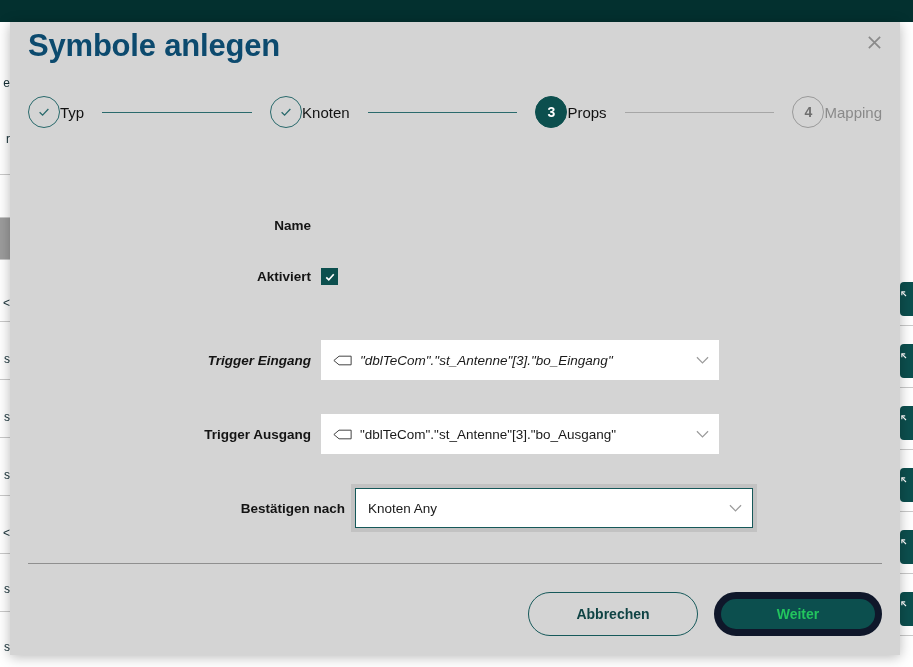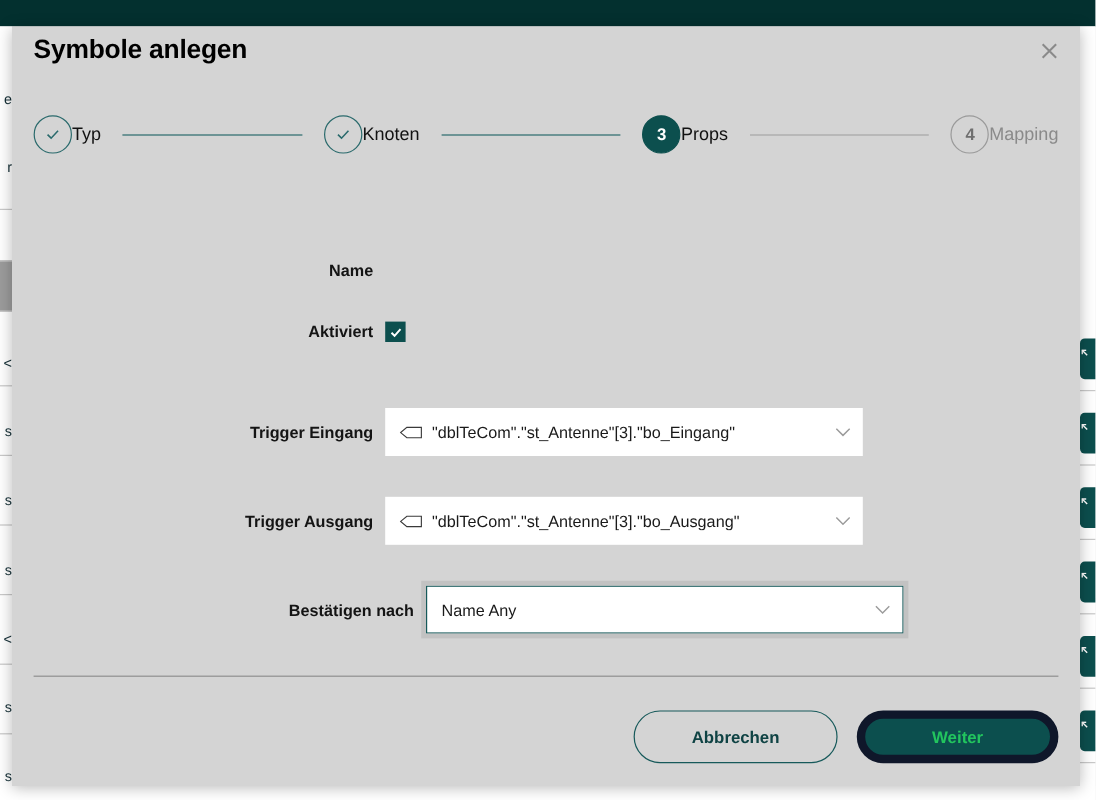--- a/index.html
+++ b/index.html
@@ -101,23 +101,23 @@
     width: 890px;
     height: 633px;
     background: #d4d4d4;
     box-shadow: 0 2px 12px rgba(0,0,0,0.28);
     box-sizing: border-box;
   }
   #modal-title {
     position: absolute;
     left: 18px;
     top: 6px;
-    font-size: 22px;
+    font-size: 31px;
     font-weight: bold;
-    color: #000000;
+    color: #0c4a6e;
     letter-spacing: -0.2px;
   }
   #close-button {
     position: absolute;
     right: 12px;
     top: 6px;
     width: 28px;
     height: 28px;
     display: flex;
     align-items: center;
@@ -452,21 +452,21 @@
       <div class="field-label">Aktiviert</div>
       <div class="field-control">
         <div class="checkbox">
           <svg width="12" height="12" viewBox="0 0 16 16">
             <path d="M3 8.4 L6.4 11.8 L13 4.4" stroke="#ffffff" stroke-width="2.2" fill="none"></path>
           </svg>
         </div>
       </div>
     </div>
 
-    <div class="field-row" style="top:178px;">
+    <div class="field-row" style="top:178px;font-style:italic;">
       <div class="field-label">Trigger Eingang</div>
       <div class="field-control">
         <div class="select-box">
           <span class="tag-icon">
             <svg width="19" height="11" viewBox="0 0 22 12">
               <path d="M21 1 H7 L1 6 L7 11 H21 Z" fill="none" stroke="#3a3a3a" stroke-width="1.1"></path>
             </svg>
           </span>
           <span class="select-value">"dblTeCom"."st_Antenne"[3]."bo_Eingang"</span>
           <span class="chevron">
@@ -494,21 +494,21 @@
             </svg>
           </span>
         </div>
       </div>
     </div>
 
     <div class="field-row" style="top:326px;padding-left:34px;">
       <div class="field-label">Bestätigen nach</div>
       <div class="field-control">
         <div class="select-box focused">
-          <span class="select-value">Name Any</span>
+          <span class="select-value">Knoten Any</span>
           <span class="chevron">
             <svg width="13" height="9" viewBox="0 0 14 9">
               <path d="M1 1 L7 7 L13 1" fill="none" stroke="#9b9b9b" stroke-width="1.3"></path>
             </svg>
           </span>
         </div>
       </div>
     </div>
 
   </div>

